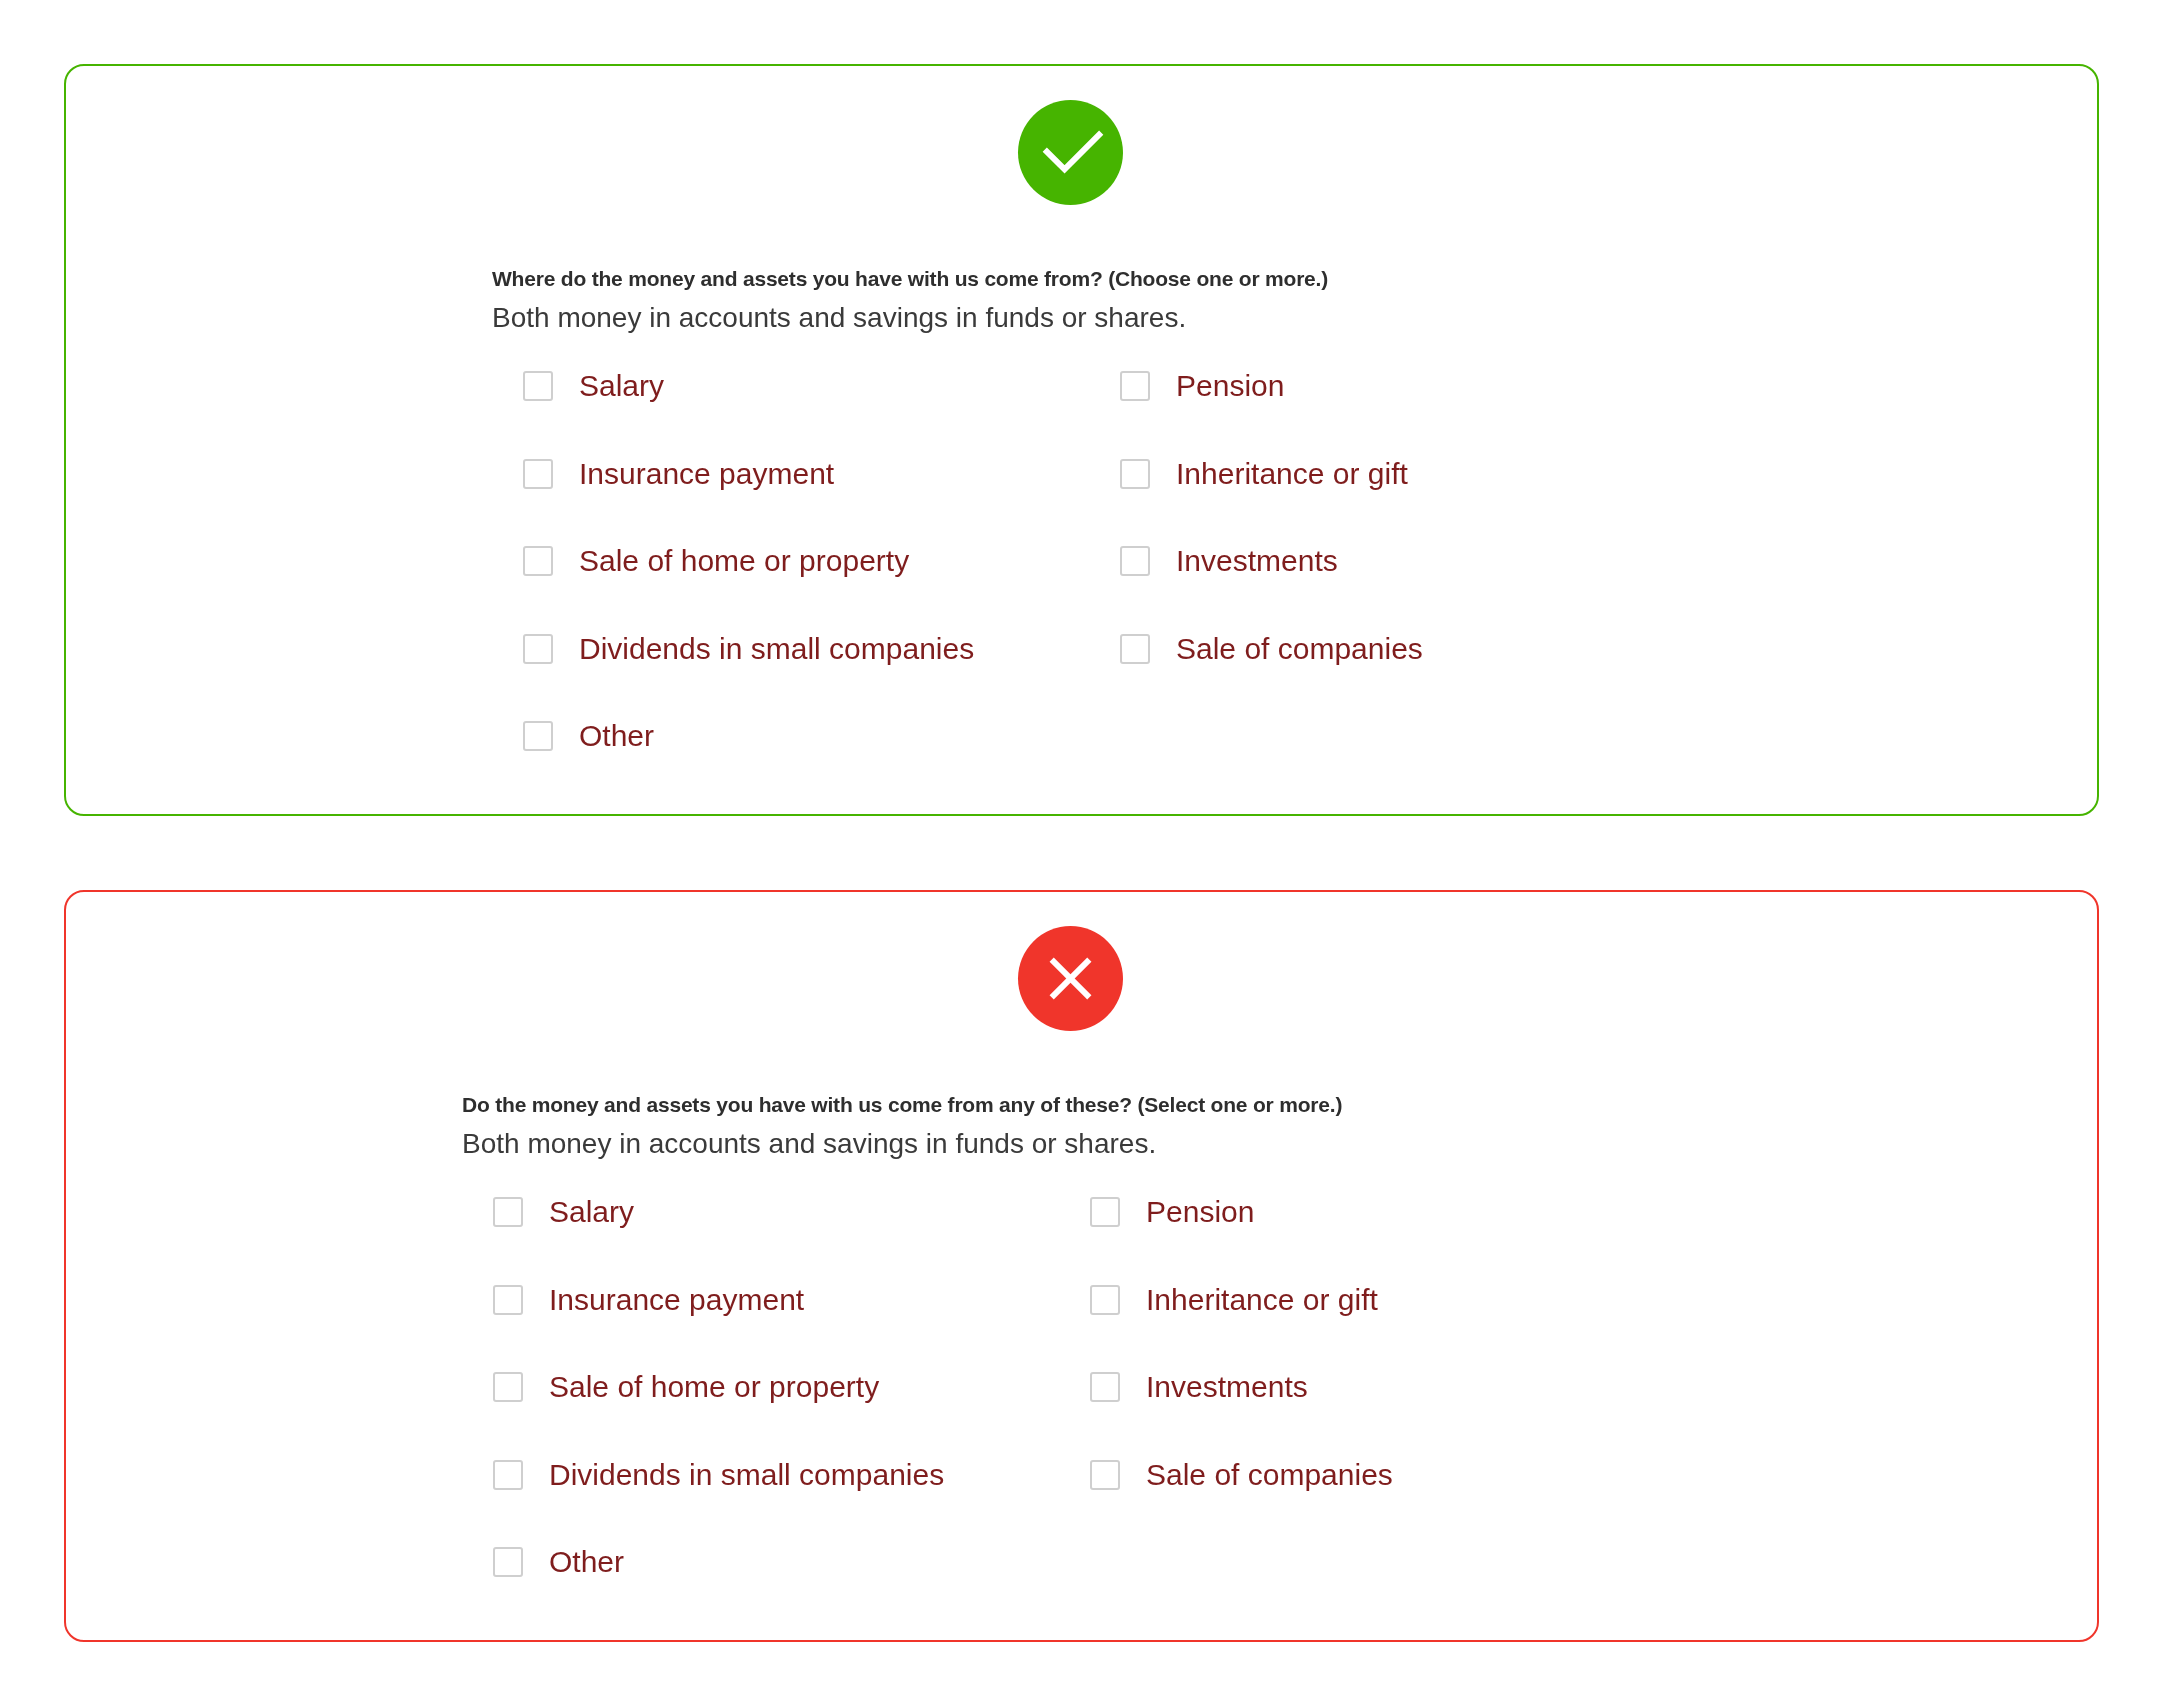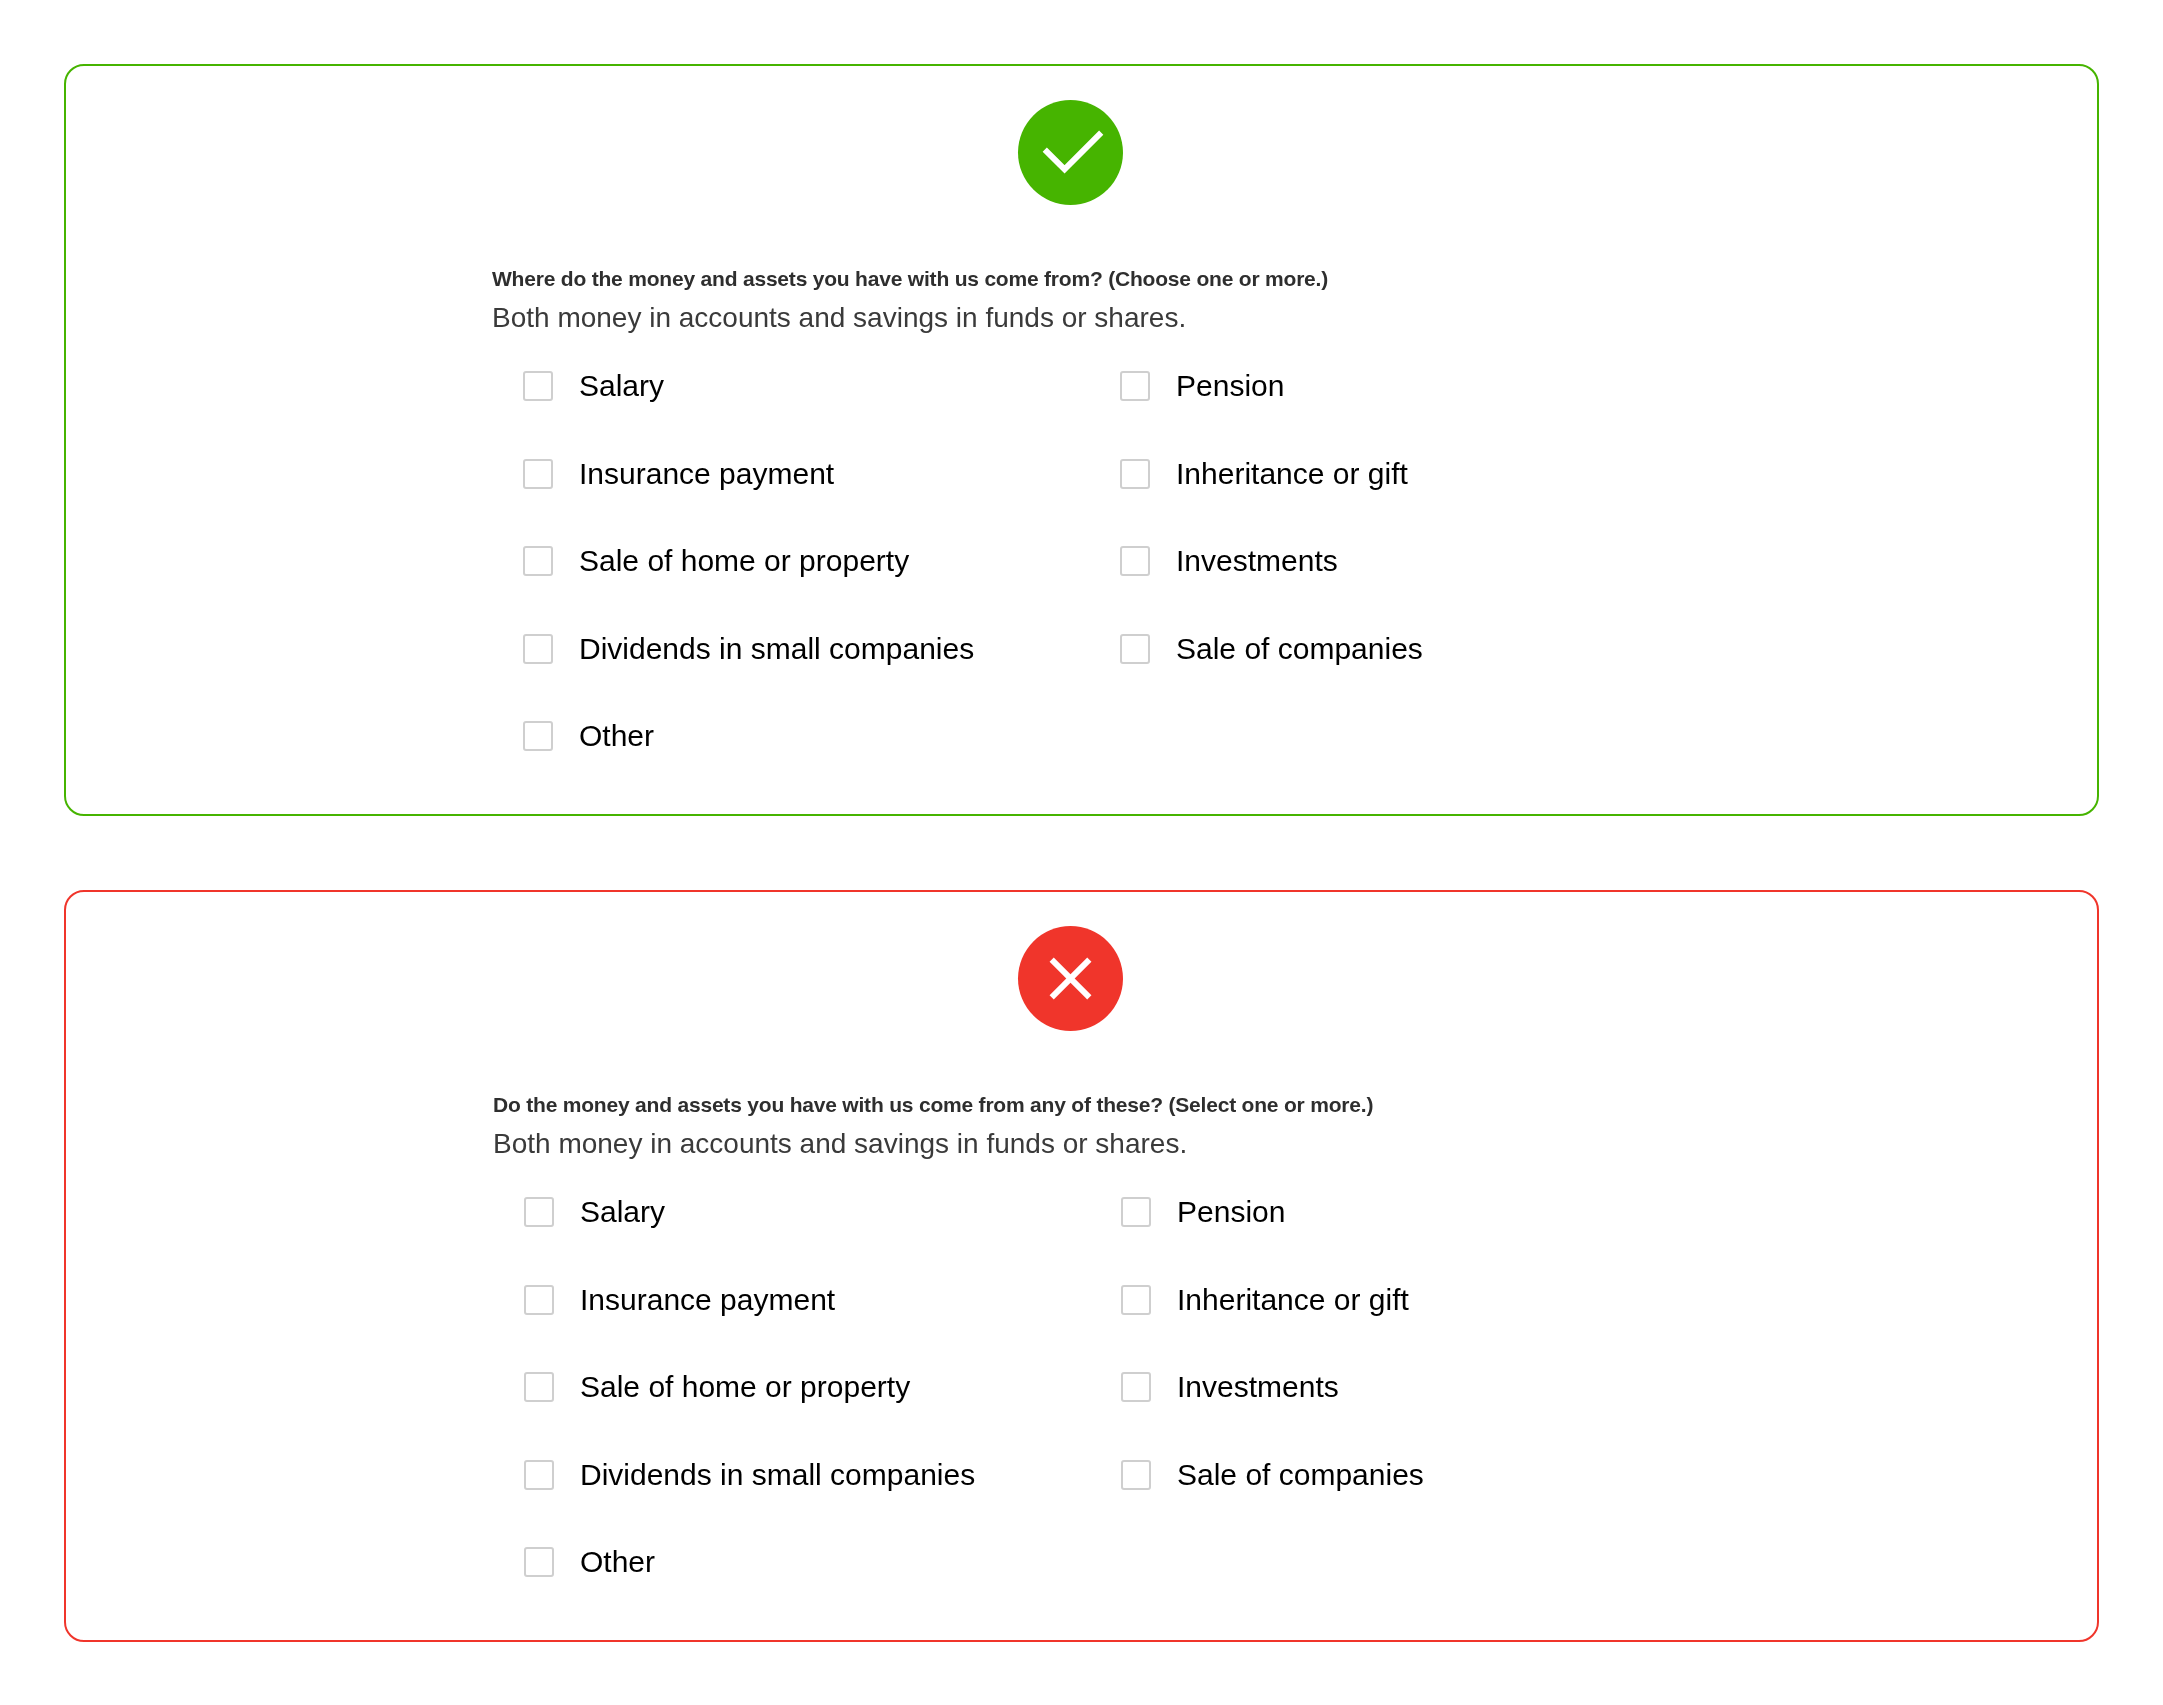--- a/index.html
+++ b/index.html
@@ -37,21 +37,21 @@
     }
     .status-circle svg { display: block; width: 105px; height: 105px; }
     .circle-good { background: #46b400; }
     .circle-bad  { background: #f0352b; }
 
     .question {
       position: absolute;
       top: 195px;
     }
     .q-good { left: 426px; }
-    .q-bad  { left: 427px; }
+    .q-bad  { left: 396px; }
 
     .q-title {
       font-size: 21px;
       font-weight: 700;
       color: #2e2e2e;
       white-space: nowrap;
       line-height: 36px;
       letter-spacing: -0.2px;
     }
     .q-sub {
@@ -79,21 +79,21 @@
       height: 30px;
       border: 2px solid #cfcfcf;
       border-radius: 3px;
       background: #fff;
       box-sizing: border-box;
       flex: none;
     }
     .opt-label {
       margin-left: 26px;
       font-size: 30px;
-      color: #000000;
+      color: #7f1d1d;
       white-space: nowrap;
       line-height: 34px;
     }
   </style>
 </head>
 <body>
 
 <div class="example-box box-good">
   <div class="status-circle circle-good">
     <svg viewBox="0 0 106 106">

